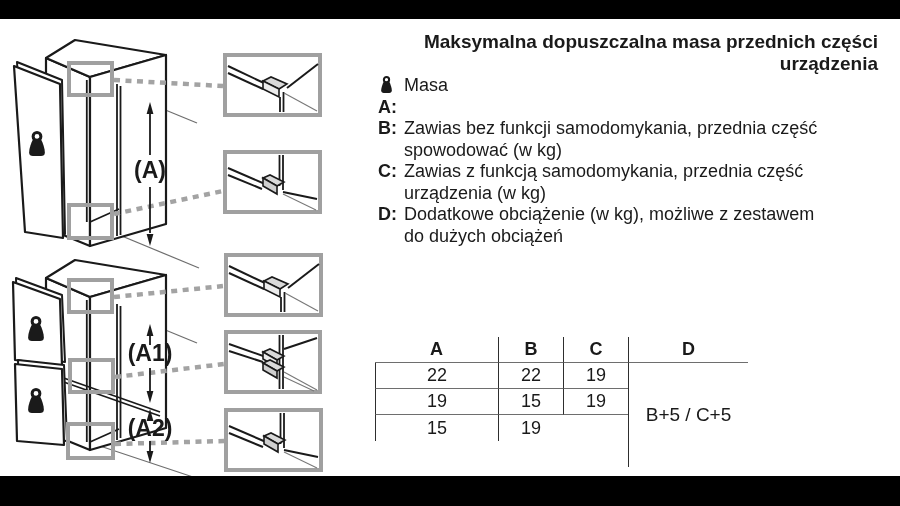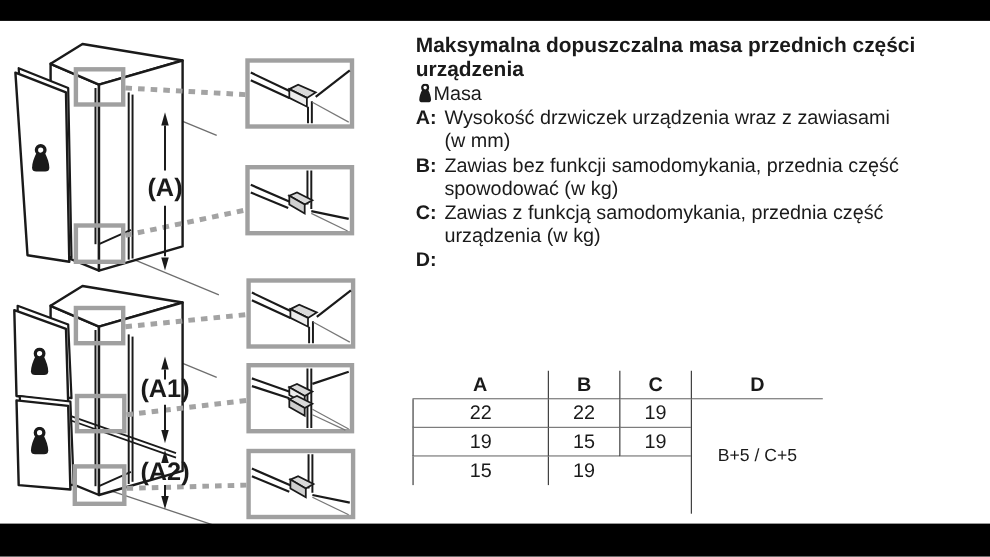--- a/index.html
+++ b/index.html
@@ -5,39 +5,39 @@
   html,body{margin:0;padding:0;background:#222;}
   .page{
     position:relative;width:900px;height:506px;background:#ffffff;
     overflow:hidden;font-family:"Liberation Sans",sans-serif;color:#1a1a1a;
   }
   .letterbox{position:absolute;left:0;width:900px;background:#000;}
   .letterbox.top{top:0;height:19px;}
   .letterbox.bottom{top:476px;height:30px;}
   .diagram-svg{position:absolute;left:0;top:0;}
   .text-col{position:absolute;left:378px;top:31px;width:500px;}
-  .doc-title{margin:0;font-size:19px;line-height:22px;font-weight:bold;white-space:pre-line;}
+  .doc-title{margin:0;font-size:19px;line-height:22px;font-weight:bold;white-space:pre-line;text-align:right;}
   .doc-intro{margin:0;font-size:18px;line-height:21.5px;white-space:pre-line;}
   .masa-row{display:flex;align-items:center;height:21.5px;}
   .masa-icon{width:15px;height:19px;margin-left:1px;}
-  .masa-label{font-size:18px;}
+  .masa-label{margin-left:10px;font-size:18px;}
   .def-item{display:flex;font-size:18px;line-height:21.5px;}
   .def-label{width:26px;flex:0 0 26px;font-weight:bold;}
   .def-text{white-space:pre-line;}
   
   .spec-table{
     position:absolute;left:375px;top:337px;
     display:grid;grid-template-columns:123px 65px 65px 120px;
     grid-auto-rows:26px;font-size:18px;
   }
   .cell{display:flex;align-items:center;justify-content:center;box-sizing:border-box;}
   .cell.vline{border-left:1.5px solid #2e2e2e;}
   .cell.hline{border-bottom:1.5px solid #6e6e6e;}
   .cell.bold{font-weight:bold;}
-  .d-merged{grid-column:4;grid-row:2/6;font-size:16px;}
+  .d-merged{grid-column:4;grid-row:2/6;font-size:19px;}
 </style>
 </head>
 <body>
 
 <div class="page">
 
   <svg class="diagram-svg" width="375" height="506" viewBox="0 0 375 506">
     <defs>
       <symbol id="weight" viewBox="0 0 20 26">
         <circle cx="10" cy="5" r="3.6" fill="none" stroke="#1a1a1a" stroke-width="2.8"></circle>
@@ -178,35 +178,35 @@
     <h1 class="doc-title">Maksymalna dopuszczalna masa przednich części
 urządzenia</h1>
     <div class="masa-row">
       <svg class="masa-icon" viewBox="0 0 20 26">
           <use href="#weight"></use>
         </svg>
       <span class="masa-label">Masa</span>
     </div>
     <div class="def-item">
       <span class="def-label">A:</span>
-      <span class="def-text">Wysokość drzwiczek urządzenia wraz z zawiasami
-(w mm)</span>
     </div>
     <div class="def-item">
       <span class="def-label">B:</span>
       <span class="def-text">Zawias bez funkcji samodomykania, przednia część
 spowodować (w kg)</span>
     </div>
     <div class="def-item">
       <span class="def-label">C:</span>
       <span class="def-text">Zawias z funkcją samodomykania, przednia część
 urządzenia (w kg)</span>
     </div>
     <div class="def-item">
       <span class="def-label">D:</span>
+      <span class="def-text">Dodatkowe obciążenie (w kg), możliwe z zestawem
+do dużych obciążeń</span>
     </div>
   </div>
 
   <div class="spec-table">
     <div class="cell bold hline">A</div>
     <div class="cell bold hline vline">B</div>
     <div class="cell bold hline vline">C</div>
     <div class="cell bold hline vline">D</div>
 
     <div class="cell hline vline">22</div>

